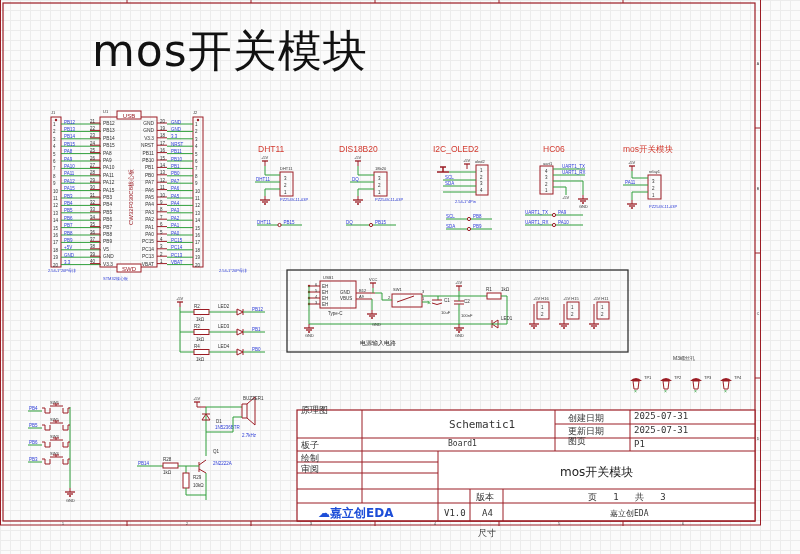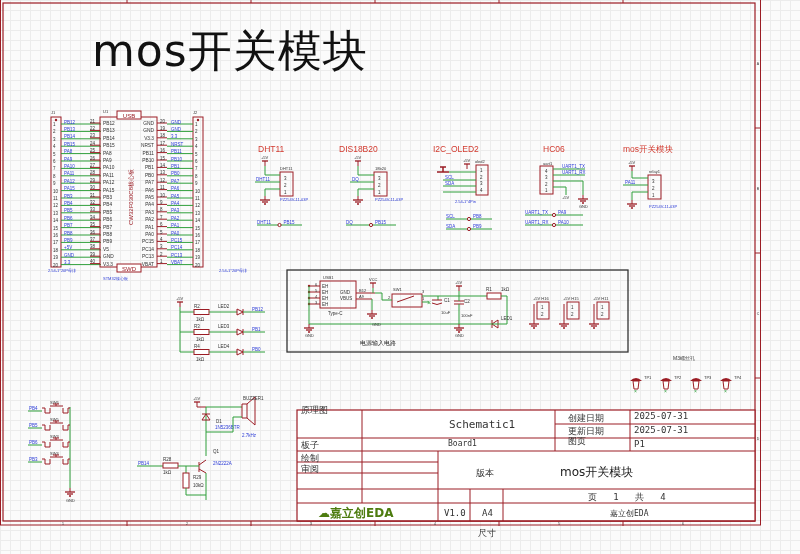--- a/index.html
+++ b/index.html
@@ -762,21 +762,21 @@
 <div class="tb" style="left:448px;top:439px;font-size:8px;">Board1</div>
 <div class="tb" style="left:301px;top:452px;">绘制</div>
 <div class="tb" style="left:301px;top:463px;">审阅</div>
 <div class="tb" style="left:568px;top:412px;">创建日期</div>
 <div class="tb" style="left:634px;top:411px;">2025-07-31</div>
 <div class="tb" style="left:568px;top:425px;">更新日期</div>
 <div class="tb" style="left:634px;top:425px;">2025-07-31</div>
 <div class="tb" style="left:568px;top:435px;">图页</div>
 <div class="tb" style="left:634px;top:439px;">P1</div>
 <div class="tb" style="left:560px;top:464px;font-size:12px;font-family:'DejaVu Sans',sans-serif;color:#222;">mos开关模块</div>
-<div class="tb" style="left:445px;top:467px;padding-left:31px;">版本</div>
+<div class="tb" style="left:445px;top:491px;padding-left:31px;">版本</div>
 <div class="tb" style="left:478px;top:491px;margin-top:36px;">尺寸</div>
-<div class="tb" style="left:588px;top:491px;white-space:pre;">页   1   共   4</div>
+<div class="tb" style="left:588px;top:491px;white-space:pre;">页   1   共   3</div>
 <div class="tb" style="left:444px;top:508px;">V1.0</div>
 <div class="tb" style="left:482px;top:508px;">A4</div>
 <div class="tb" style="left:610px;top:508px;font-size:8px;">嘉立创EDA</div>
-<div class="tb" style="left:318px;top:505px;font-size:12px;font-weight:bold;color:#4d7c0f;font-family:'DejaVu Sans',sans-serif;">
+<div class="tb" style="left:318px;top:505px;font-size:12px;font-weight:bold;color:#1d4ed8;font-family:'DejaVu Sans',sans-serif;">
   <span style="display:inline-block;">☁</span><span>嘉立创EDA</span>
 </div>
 
 </body></html>

